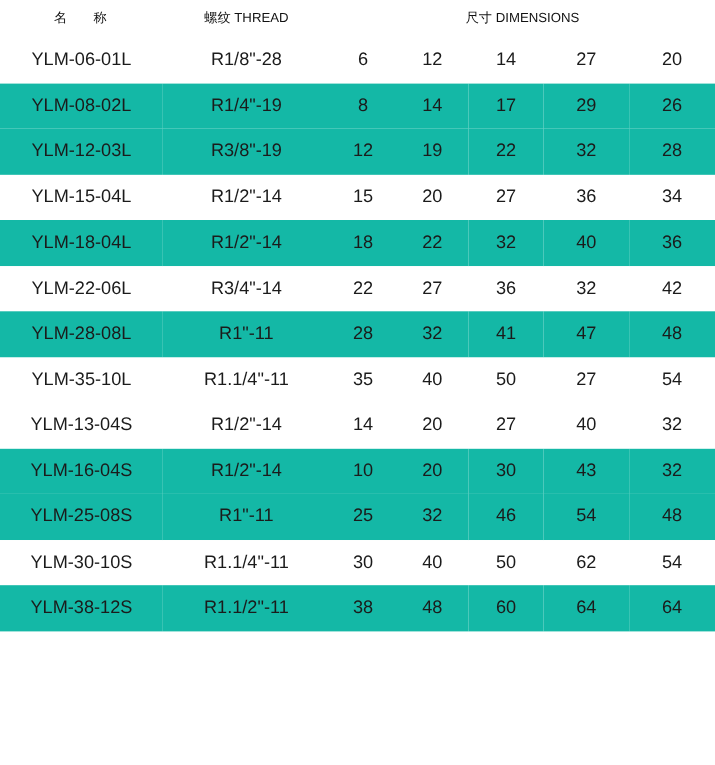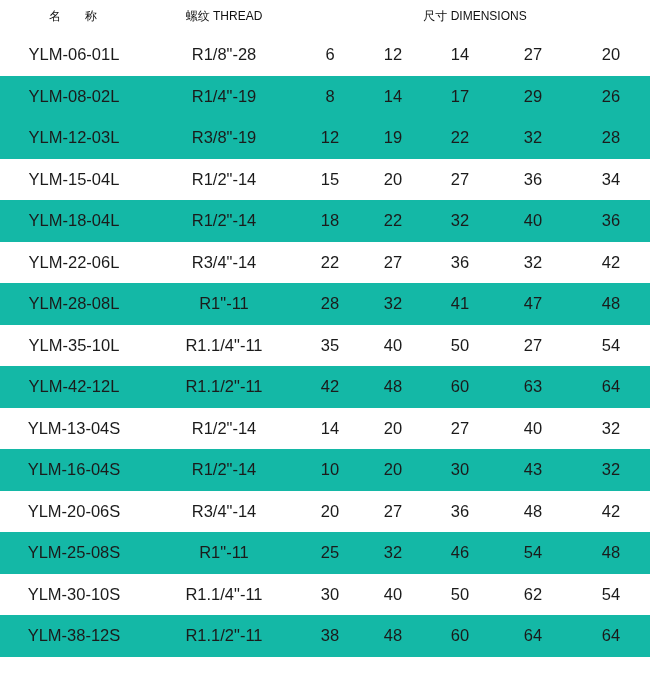--- a/index.html
+++ b/index.html
@@ -168,55 +168,37 @@
       </tr>
       <tr class="odd">
         <td class="col-part">YLM-35-10L</td>
         <td class="col-thread">R1.1/4"-11</td>
         <td>35</td>
         <td>40</td>
         <td>50</td>
         <td>27</td>
         <td>54</td>
       </tr>
-      <tr class="even">
-        <td class="col-part">YLM-42-12L</td>
-        <td class="col-thread">R1.1/2"-11</td>
-        <td>42</td>
-        <td>48</td>
-        <td>60</td>
-        <td>63</td>
-        <td>64</td>
-      </tr>
       <tr class="odd">
         <td class="col-part">YLM-13-04S</td>
         <td class="col-thread">R1/2"-14</td>
         <td>14</td>
         <td>20</td>
         <td>27</td>
         <td>40</td>
         <td>32</td>
       </tr>
       <tr class="even">
         <td class="col-part">YLM-16-04S</td>
         <td class="col-thread">R1/2"-14</td>
         <td>10</td>
         <td>20</td>
         <td>30</td>
         <td>43</td>
         <td>32</td>
-      </tr>
-      <tr class="odd">
-        <td class="col-part">YLM-20-06S</td>
-        <td class="col-thread">R3/4"-14</td>
-        <td>20</td>
-        <td>27</td>
-        <td>36</td>
-        <td>48</td>
-        <td>42</td>
       </tr>
       <tr class="even">
         <td class="col-part">YLM-25-08S</td>
         <td class="col-thread">R1"-11</td>
         <td>25</td>
         <td>32</td>
         <td>46</td>
         <td>54</td>
         <td>48</td>
       </tr>

